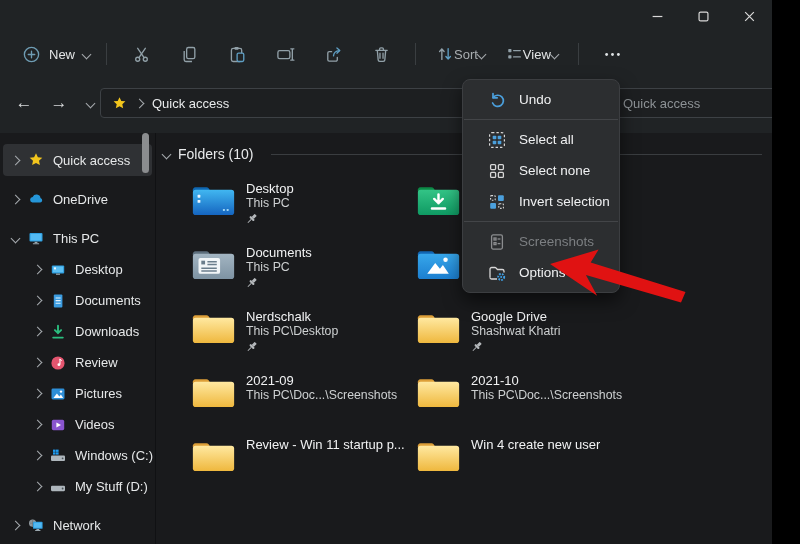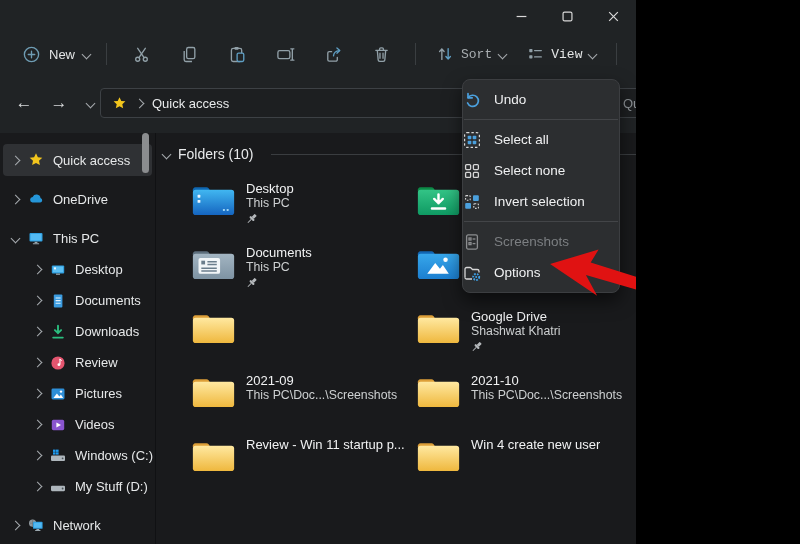--- a/index.html
+++ b/index.html
@@ -1,35 +1,35 @@
 <!DOCTYPE html>
 <html><head>
 <meta charset="utf-8">
 <style>
   html,body{margin:0;padding:0;background:#000;}
   .window{
-    position:relative;width:636px;height:544px;overflow:hidden;
+    position:relative;width:772px;height:544px;overflow:hidden;
     background:#191a1c;font-family:"Liberation Sans",sans-serif;
     color:#eceded;-webkit-font-smoothing:antialiased;
   }
   
   .chrome{position:absolute;top:0;left:0;right:0;height:133px;background:#202325;}
   .titlebar{position:relative;height:34px;}
   .captions{position:absolute;right:0;top:0;height:32px;display:flex;}
   .cap{width:46px;height:32px;display:flex;align-items:center;justify-content:center;}
   .cap svg{width:13px;height:13px;display:block;}
   .toolbar{height:40px;display:flex;align-items:center;padding-left:16px;}
   .newbtn{display:flex;align-items:center;gap:8px;height:32px;padding:0 6px;border-radius:4px;}
   .newbtn .nsvg{width:19px;height:19px;}
   .tlabel{font-size:13px;color:#e3e5e6;}
   .tlabel.dim{color:#a9aeb1;}
   .vsep{width:1px;height:22px;background:#3a3e41;margin:0 10px;flex:none;}
   .tbtn{width:48px;height:32px;display:flex;align-items:center;justify-content:center;border-radius:4px;flex:none;}
   .tbtn svg{width:19px;height:19px;display:block;}
-  .ddbtn{display:flex;align-items:center;gap:7px;height:32px;padding:0 10px;border-radius:4px;flex:none;font-family:Liberation Mono, monospace;}
+  .ddbtn{display:flex;align-items:center;height:32px;padding:0 10px;border-radius:4px;flex:none;}
   .ddbtn svg{width:18px;height:18px;}
   .chev{width:6px;height:6px;border-right:1.4px solid #a6abaf;border-bottom:1.4px solid #a6abaf;display:inline-block;flex:none;}
   .chev.right{transform:rotate(-45deg);}
   .chev.down{transform:rotate(45deg);}
   .navrow{position:relative;height:59px;}
   .navbtn{position:absolute;top:15px;width:28px;height:28px;display:flex;align-items:center;justify-content:center;
     font-size:17px;color:#d8dadb;border-radius:4px;}
   .addrbox{position:absolute;left:100px;top:14px;width:493px;height:30px;border:1px solid #3d4145;border-radius:4px;
     background:#1d1f21;display:flex;align-items:center;padding-left:11px;gap:9px;box-sizing:border-box;}
   .addrbox .star{width:15px;height:15px;flex:none;}
@@ -56,21 +56,21 @@
   .tilegrid{margin:17px 0 0 30px;display:grid;grid-template-columns:225px 225px;grid-auto-rows:64px;}
   .tile{display:flex;align-items:flex-start;gap:10px;}
   .tile .ficon{width:45px;height:37px;flex:none;margin-top:2px;}
   .tile .tinfo{display:flex;flex-direction:column;line-height:15px;padding-top:2px;}
   .tname{font-size:13px;color:#f1f2f3;white-space:nowrap;max-width:168px;overflow:hidden;}
   .tpath{font-size:12.3px;color:#cdd0d1;white-space:nowrap;max-width:168px;overflow:hidden;}
   .tpin{width:13px;height:13px;margin-top:2px;}
   
   .menu{position:absolute;left:462px;top:79px;width:158px;background:#2c2e30;border:1px solid #3c3e41;border-radius:8px;
     box-shadow:0 8px 18px rgba(0,0,0,.55);z-index:30;padding:4px 0;box-sizing:border-box;}
-  .mi{display:flex;align-items:center;gap:13px;height:31px;padding:0 0;}
+  .mi{display:flex;align-items:center;gap:13px;height:31px;padding:0 25px;}
   .mi .mic{width:18px;height:18px;flex:none;}
   .mi .mlbl{font-size:13.5px;color:#f0f1f2;white-space:nowrap;}
   .mi.disabled .mlbl{color:#7c7f82;}
   .mdiv{height:1px;background:#434548;margin:4px 1px;}
   
   .redarrow{position:absolute;left:546px;top:252px;width:150px;height:64px;z-index:40;transform:rotate(8deg);}
   .isvg{width:100%;height:100%;display:block;}
 </style>
 </head>
 <body>
@@ -623,20 +623,29 @@
       
       
     </span>
   </div>
           <div class="tile">
     <span class="ficon">
               <svg class="isvg">
                 <use href="#sym-folder-yellow"></use>
               </svg>
             </span>
+    <span class="tinfo">
+      <span class="tname">Nerdschalk</span>
+      <span class="tpath">This PC\Desktop</span>
+      <span class="tpin">
+                <svg class="isvg">
+                  <use href="#sym-pin-icon"></use>
+                </svg>
+              </span>
+    </span>
   </div>
           <div class="tile">
     <span class="ficon">
               <svg class="isvg">
                 <use href="#sym-folder-yellow"></use>
               </svg>
             </span>
     <span class="tinfo">
       <span class="tname">Google Drive</span>
       <span class="tpath">Shashwat Khatri</span>

